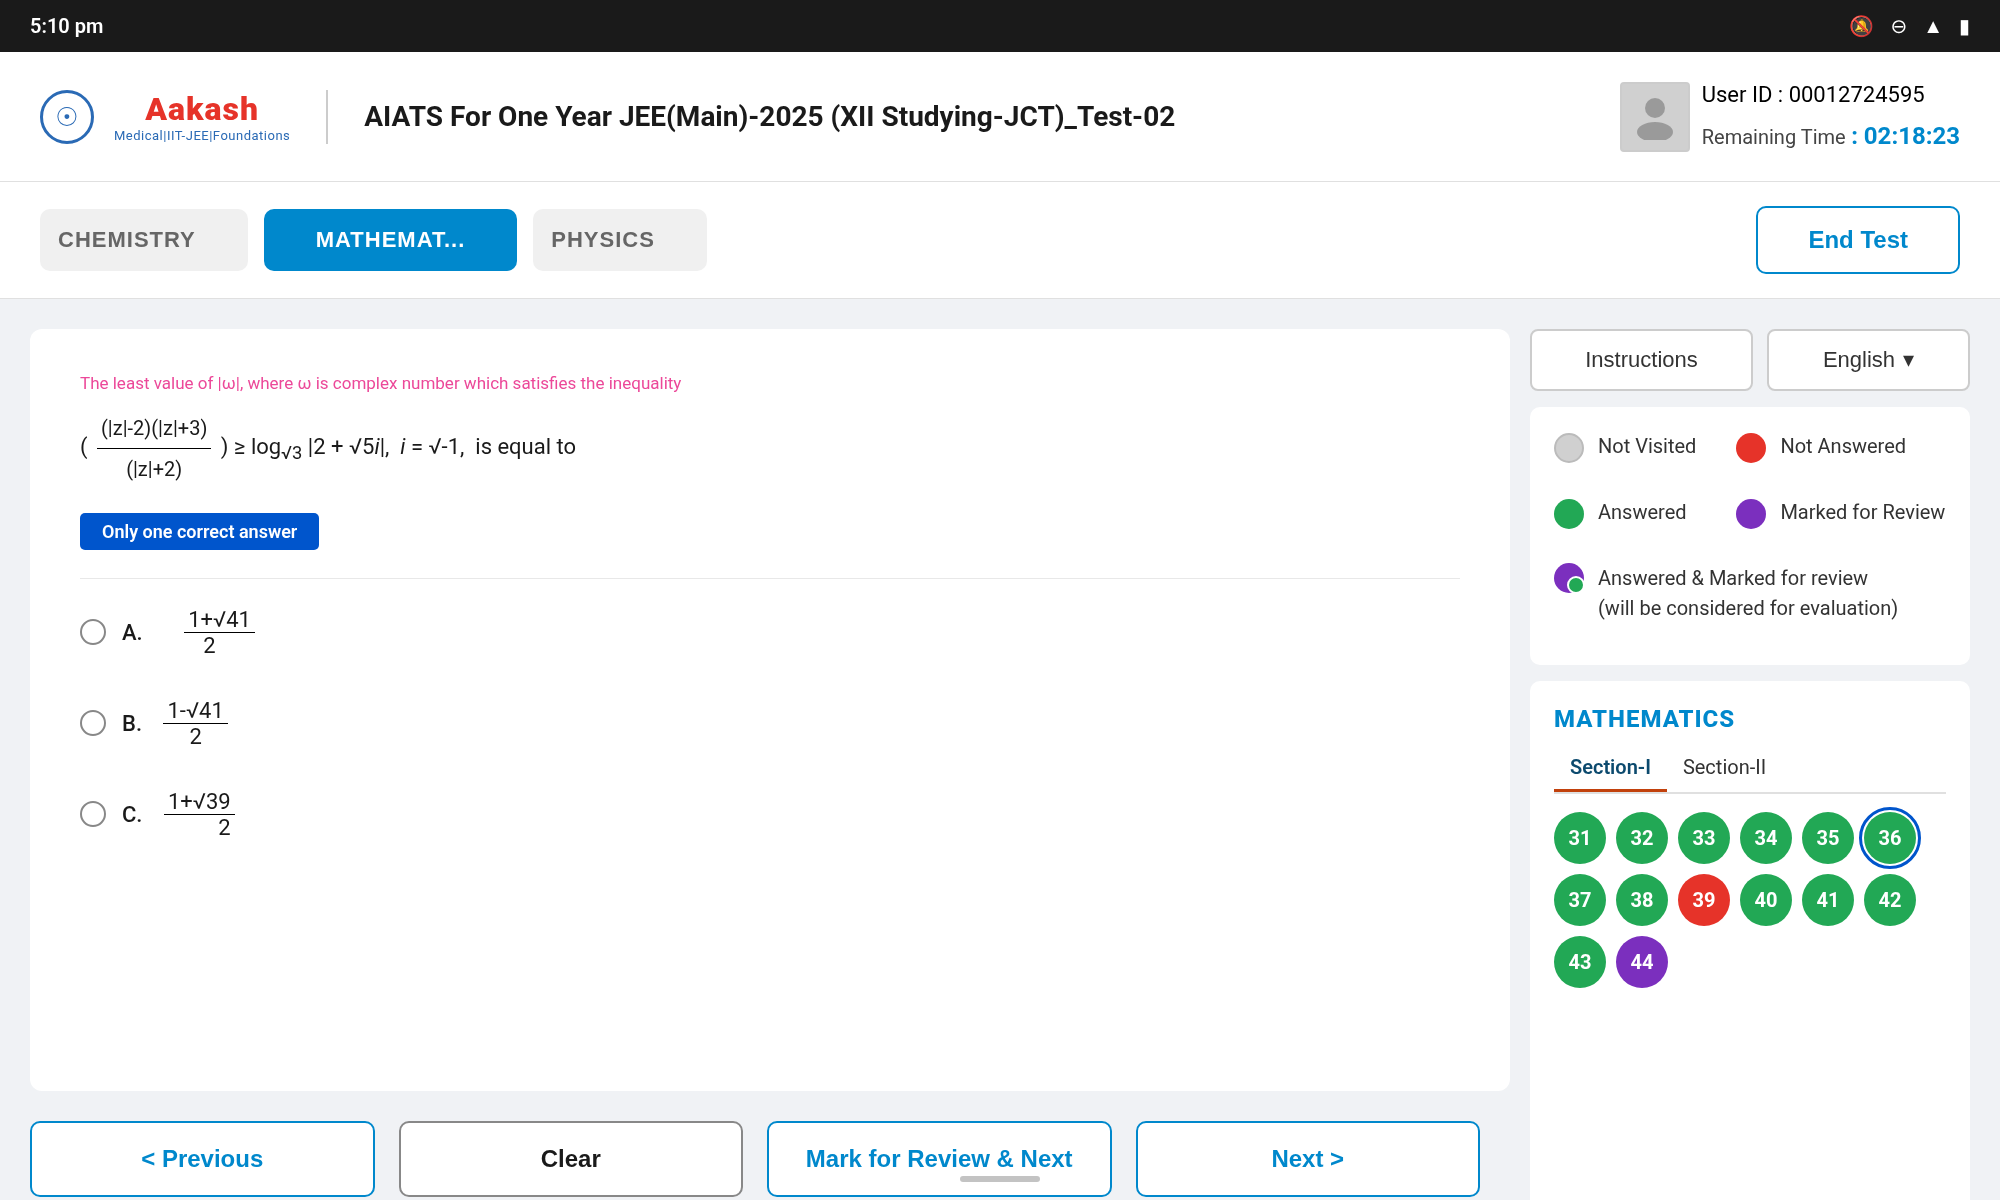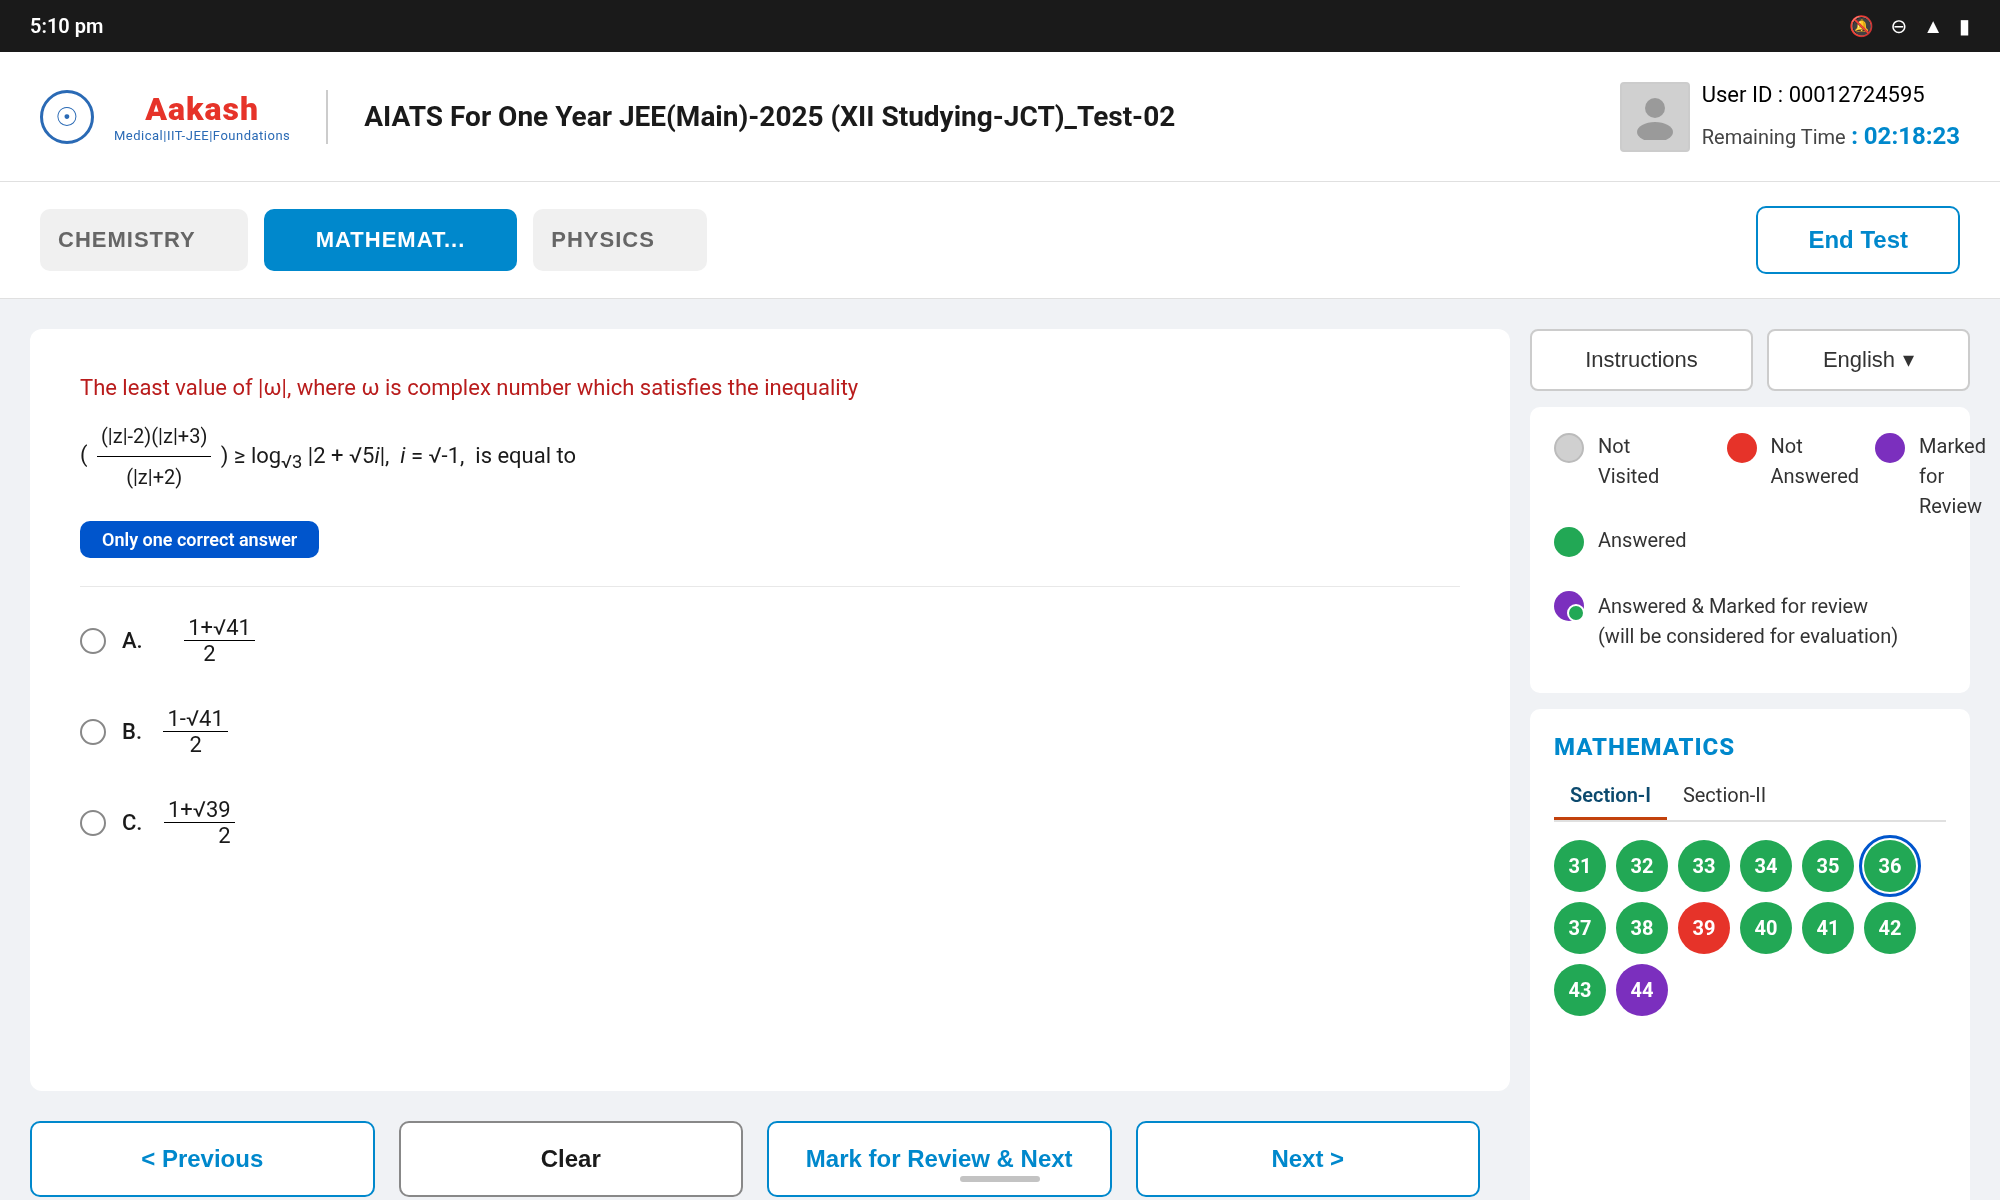--- a/index.html
+++ b/index.html
@@ -150,36 +150,36 @@
       overflow-y: auto;
       position: relative;
     }
     .question-number {
       font-size: 28px;
       font-weight: 800;
       color: #1a1a1a;
       margin-bottom: 24px;
     }
     .question-text {
-      font-size: 22px;
-      color: #b91c1c;
+      font-size: 17px;
+      color: #ec4899;
       line-height: 1.7;
       margin-bottom: 10px;
     }
     .math-formula {
       font-size: 22px;
       color: #1a1a1a;
       margin: 10px 0 24px 0;
       line-height: 2;
     }
     .answer-type-badge {
       background: #0055cc;
       color: white;
       padding: 8px 22px;
-      border-radius: 10px;
+      border-radius: 5px;
       font-size: 18px;
       font-weight: 600;
       display: inline-block;
       margin-bottom: 28px;
     }
     .divider { border: none; border-top: 1.5px solid #e8e8e8; margin-bottom: 28px; }
     .option-row {
       display: flex;
       align-items: center;
       gap: 16px;
@@ -490,21 +490,21 @@
         <div style="display:flex;flex-direction:column;gap:16px;">
           <div class="legend-row">
             <div class="legend-dot dot-gray"></div>
             <span class="legend-text">Not Visited</span>
           </div>
           <div class="legend-row">
             <div class="legend-dot dot-green"></div>
             <span class="legend-text">Answered</span>
           </div>
         </div>
-        <div style="display:flex;gap:16px;">
+        <div style="display:flex;flex-direction:column;gap:16px;">
           <div class="legend-row">
             <div class="legend-dot dot-red"></div>
             <span class="legend-text">Not Answered</span>
           </div>
           <div class="legend-row">
             <div class="legend-dot dot-purple"></div>
             <span class="legend-text">Marked for Review</span>
           </div>
         </div>
       </div>

